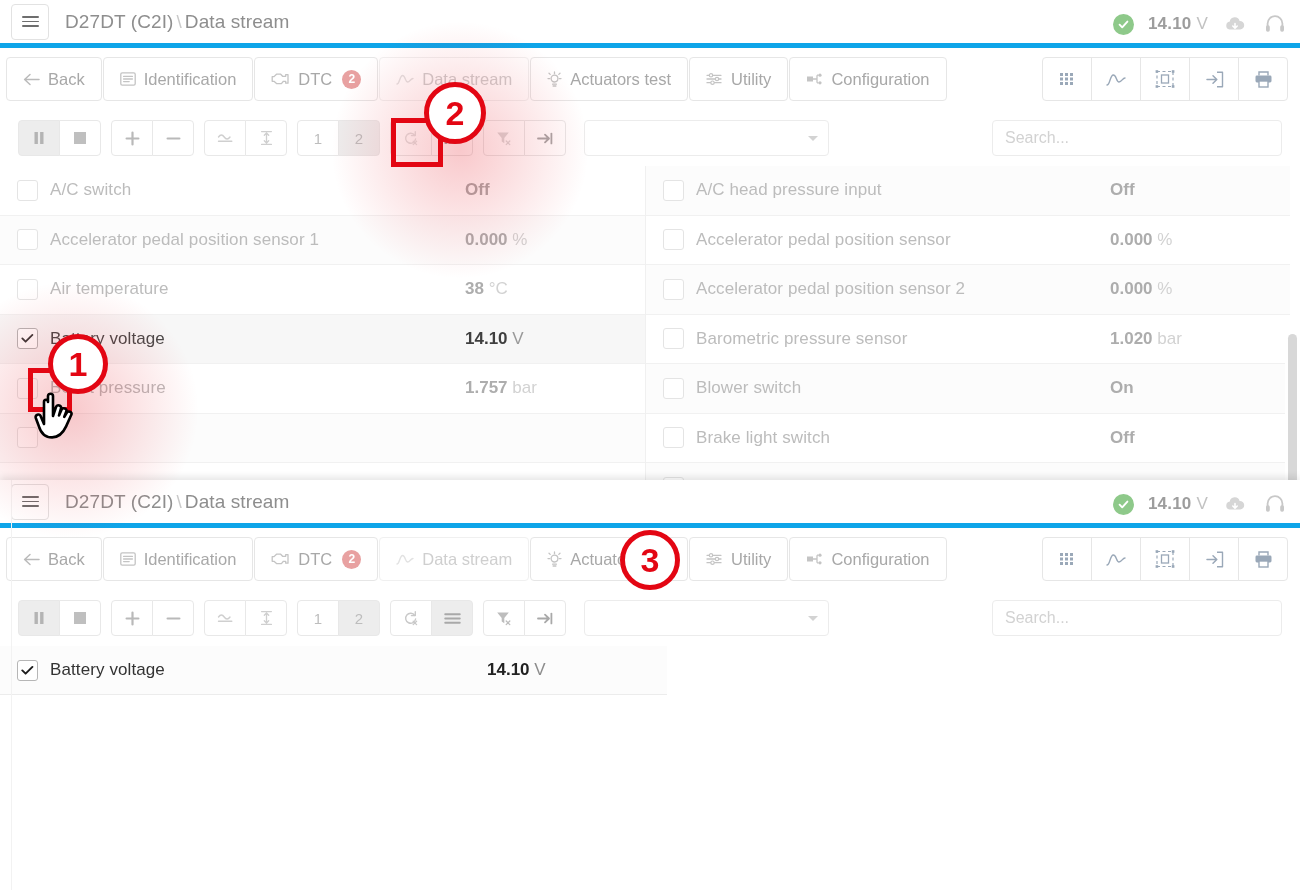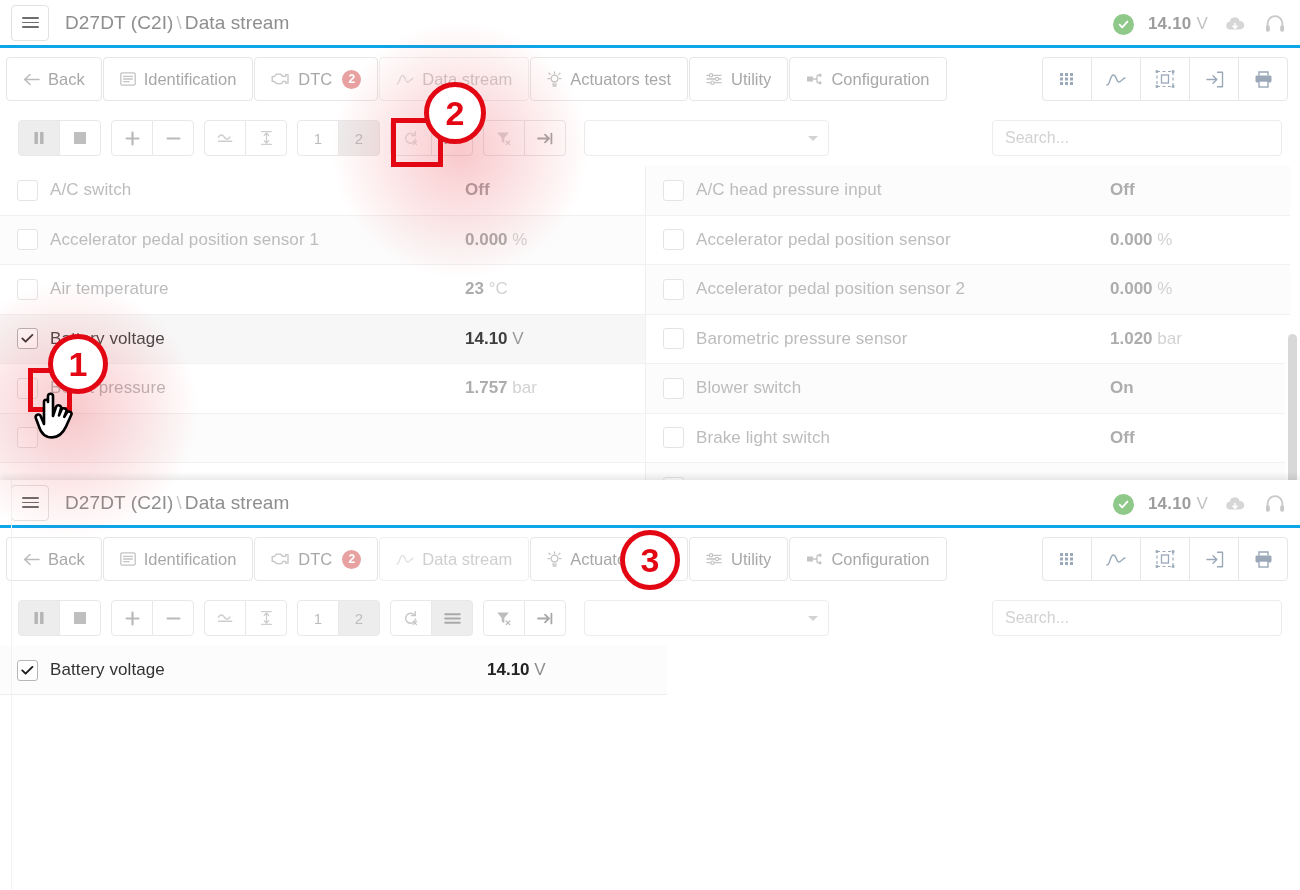--- a/index.html
+++ b/index.html
@@ -13,21 +13,21 @@
   #root { position: relative; width: 1300px; height: 890px; background: #fff; }
 
   
   .panel { position: absolute; left: 0; width: 1300px; background: #fff; }
   .panel-top { top: 0; height: 480px; }
   .panel-bottom { top: 480px; height: 410px; }
 
   
   .titlebar {
     position: relative; height: 48px; width: 1300px;
-    background: #fff; border-bottom: 3px solid #0ea5e9;
+    background: #fff; border-bottom: 5px solid #0ea5e9;
     display: flex; align-items: center;
   }
   .burger {
     width: 38px; height: 36px; margin-left: 11px;
     border: 1px solid #e2e2e2; border-radius: 4px; background: #fff;
     display: flex; align-items: center; justify-content: center;
   }
   .burger i { display: block; width: 17px; height: 11px; position: relative; }
   .burger i::before, .burger i::after, .burger i span {
     content: ""; position: absolute; left: 0; width: 17px; height: 1.6px;
@@ -412,21 +412,21 @@
         <div class="rval"><b>Off</b> <span></span></div>
       </div>
       <div class="row alt">
         <div class="cbx"></div>
         <div class="rlabel">Accelerator pedal position sensor 1</div>
         <div class="rval"><b>0.000</b> <span>%</span></div>
       </div>
       <div class="row">
         <div class="cbx"></div>
         <div class="rlabel">Air temperature</div>
-        <div class="rval"><b>23</b> <span>°C</span></div>
+        <div class="rval"><b>38</b> <span>°C</span></div>
       </div>
       <div class="row sel">
         <div class="cbx checked">
           <svg width="13" height="11" viewBox="0 0 13 11">
                 <path d="M1.3 5.4 L4.6 8.7 L11.4 1.9" stroke="#3a3a3a" stroke-width="1.8" fill="none" stroke-linecap="round" stroke-linejoin="round"></path>
               </svg>
         </div>
         <div class="rlabel">Battery voltage</div>
         <div class="rval"><b>14.10</b> <span>V</span></div>
       </div>

